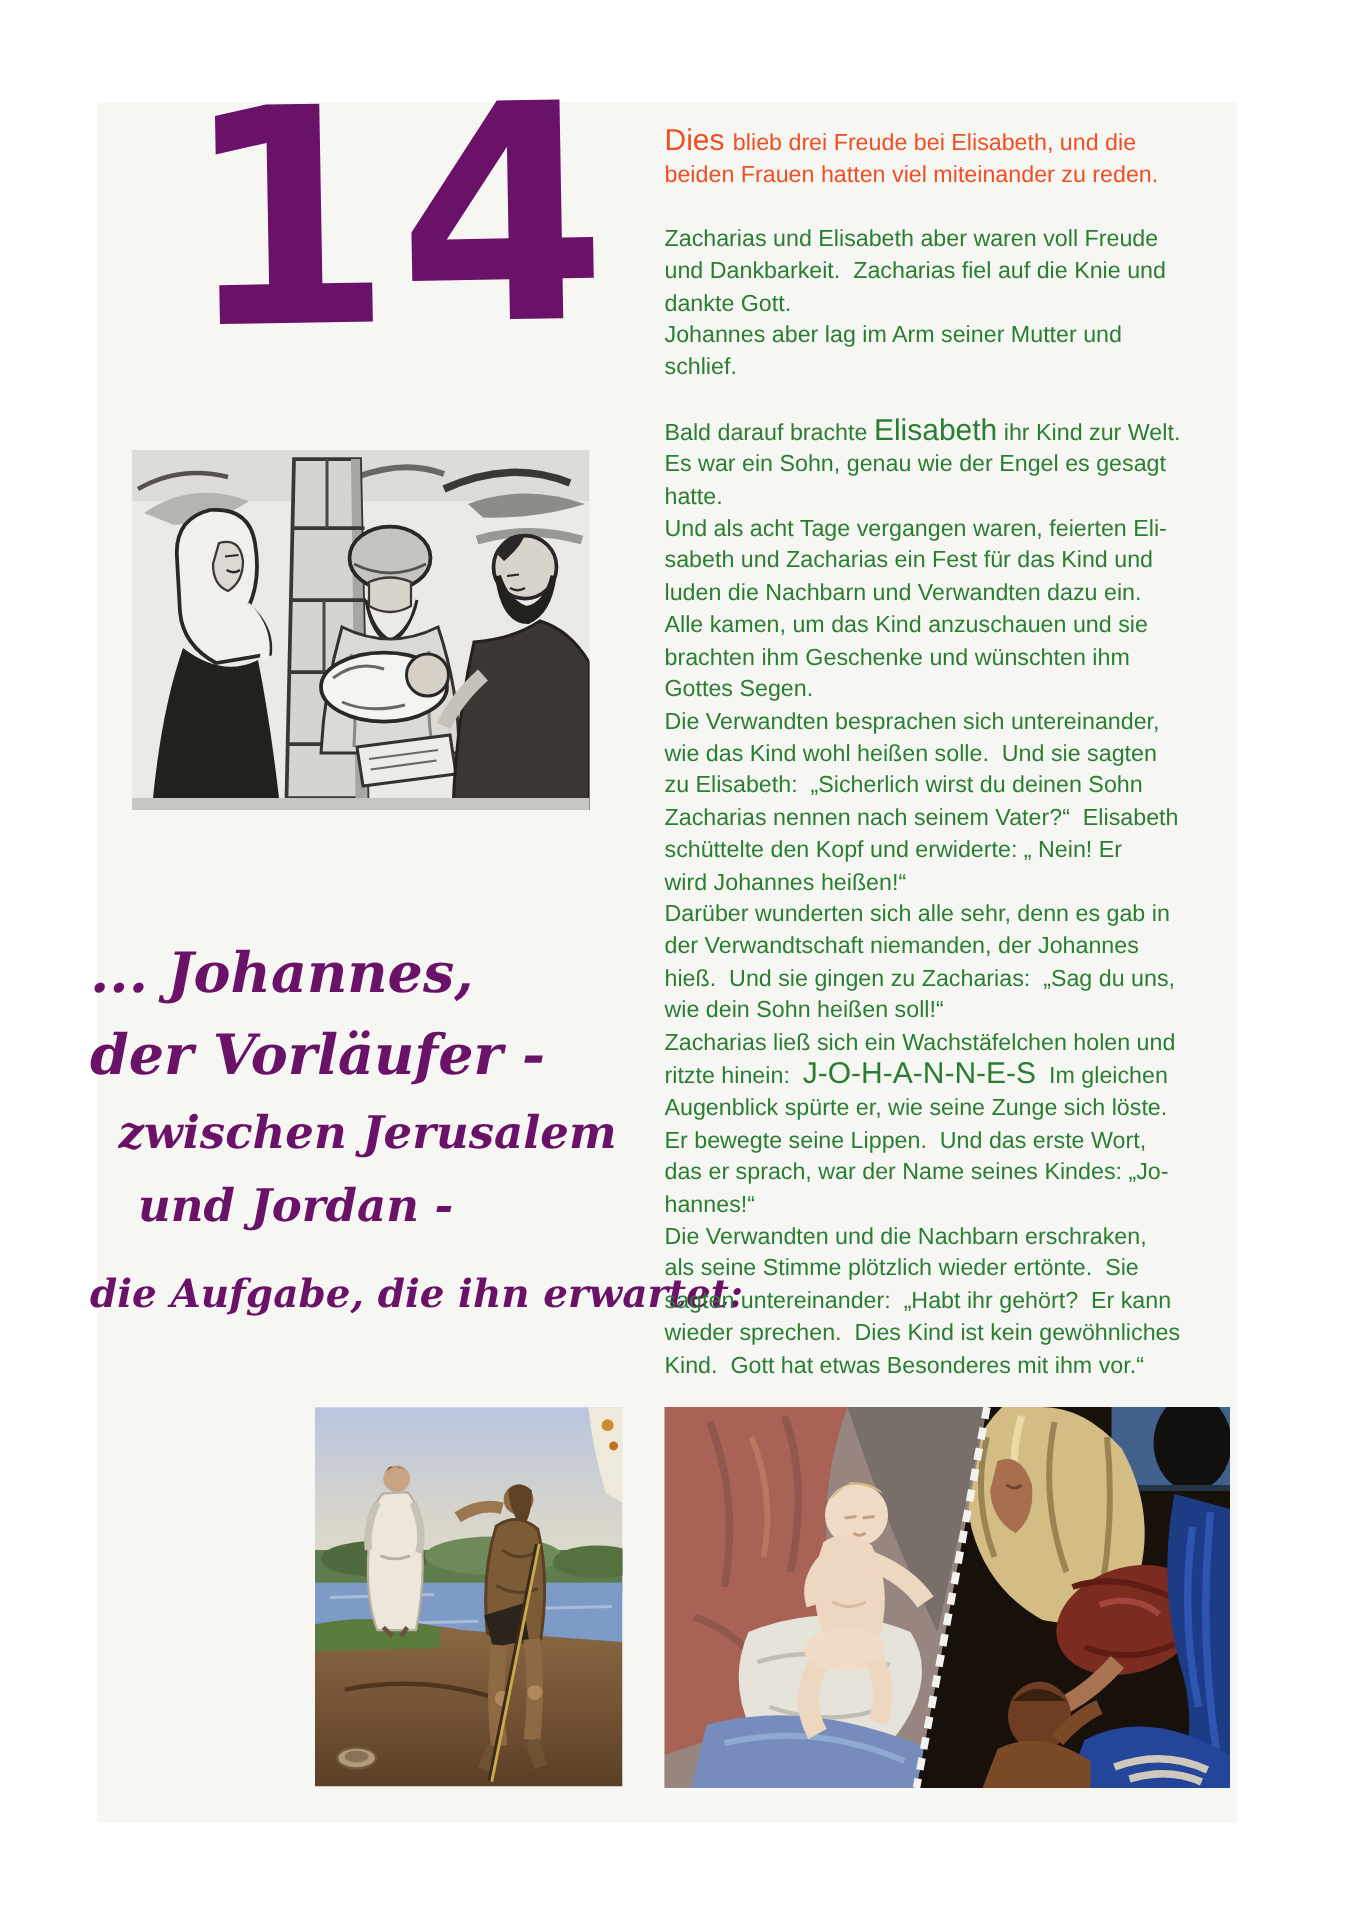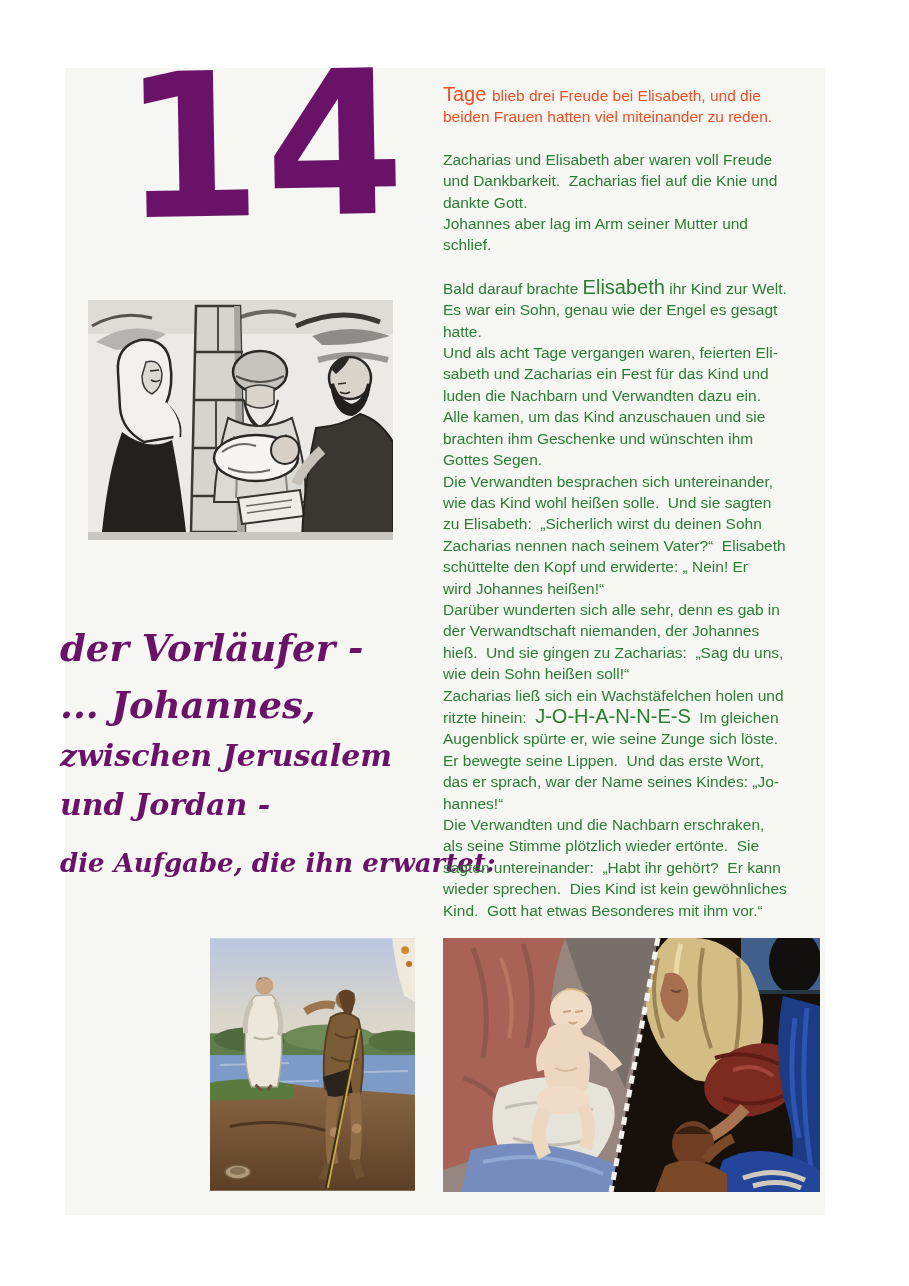--- a/index.html
+++ b/index.html
@@ -14,22 +14,22 @@
            transform:rotate(-1deg);letter-spacing:4px;}
   
   .bw{position:absolute;left:88px;top:300px;width:305px;height:240px;}
   
   .script-block{position:absolute;left:60px;top:626px;width:370px;
                 color:var(--purple,#6a1168);font-family:"DejaVu Serif",serif;
                 font-style:italic;font-weight:bold;}
   .script-line{white-space:nowrap;}
   .s0{font-size:37px;margin-bottom:11px;}
   .s1{font-size:37px;margin-bottom:13px;}
-  .s2{font-size:30px;margin-bottom:14px;}
-  .s3{font-size:30px;margin-bottom:26px;}
+  .s2{font-size:30px;margin-bottom:14px;text-align:center;}
+  .s3{font-size:30px;margin-bottom:26px;margin-left:32px;}
   .s4{font-size:26px;}
   
   .text-col{position:absolute;left:443px;top:84px;width:385px;
             font-size:15.5px;line-height:21.4px;white-space:pre-wrap;}
   .para{margin:0 0 21px 0;}
   .para.orange{color:var(--orange,#ee4f24);}
   .para.green{color:var(--green,#2b7d33);}
   .big{font-size:20px;}
   
   .paint-left{position:absolute;left:210px;top:937px;width:205px;height:255px;}
@@ -81,28 +81,28 @@
   <path d="M244 70 Q246 56 262 56 Q260 64 248 74 Z" fill="#2a2826"></path>
   <path d="M244 84 Q248 114 264 114 Q278 108 281 84 Q276 104 263 106 Q250 102 244 84 Z" fill="#23211e" stroke="#23211e" stroke-width="4"></path>
   <path d="M250 84 L258 83 M252 92 Q257 95 262 92" stroke="#2a2826" stroke-width="1.5" fill="none"></path>
   <path d="M228 128 Q216 182 214 240 L305 240 L305 142 Q292 120 272 114 Q254 126 228 128 Z" fill="#3a3631" stroke="#23211e" stroke-width="2"></path>
   <path d="M234 150 Q216 166 208 184" stroke="#c6c2ba" stroke-width="10" fill="none"></path>
   <rect y="232" width="305" height="8" fill="#c8c6c0"></rect>
 </svg>
 </div>
 
 <div class="script-block">
+    <div class="script-line s0">... Johannes,</div>
     <div class="script-line s1">der Vorläufer  -</div>
-    <div class="script-line s0">... Johannes,</div>
     <div class="script-line s2">zwischen Jerusalem</div>
     <div class="script-line s3">und Jordan -</div>
     <div class="script-line s4">die Aufgabe, die ihn erwartet:</div>
   </div>
 
-<div class="text-col"><div class="para orange"><span class="big">Tage </span><span>blieb drei Freude bei Elisabeth, und die
+<div class="text-col"><div class="para orange"><span class="big">Dies </span><span>blieb drei Freude bei Elisabeth, und die
 beiden Frauen hatten viel miteinander zu reden.</span></div><div class="para green"><span>Zacharias und Elisabeth aber waren voll Freude
 und Dankbarkeit.  Zacharias fiel auf die Knie und
 dankte Gott.
 Johannes aber lag im Arm seiner Mutter und
 schlief.</span></div><div class="para green"><span>Bald darauf brachte </span><span class="big">Elisabeth</span><span> ihr Kind zur Welt.
 Es war ein Sohn, genau wie der Engel es gesagt
 hatte.
 Und als acht Tage vergangen waren, feierten Eli-
 sabeth und Zacharias ein Fest für das Kind und
 luden die Nachbarn und Verwandten dazu ein.

